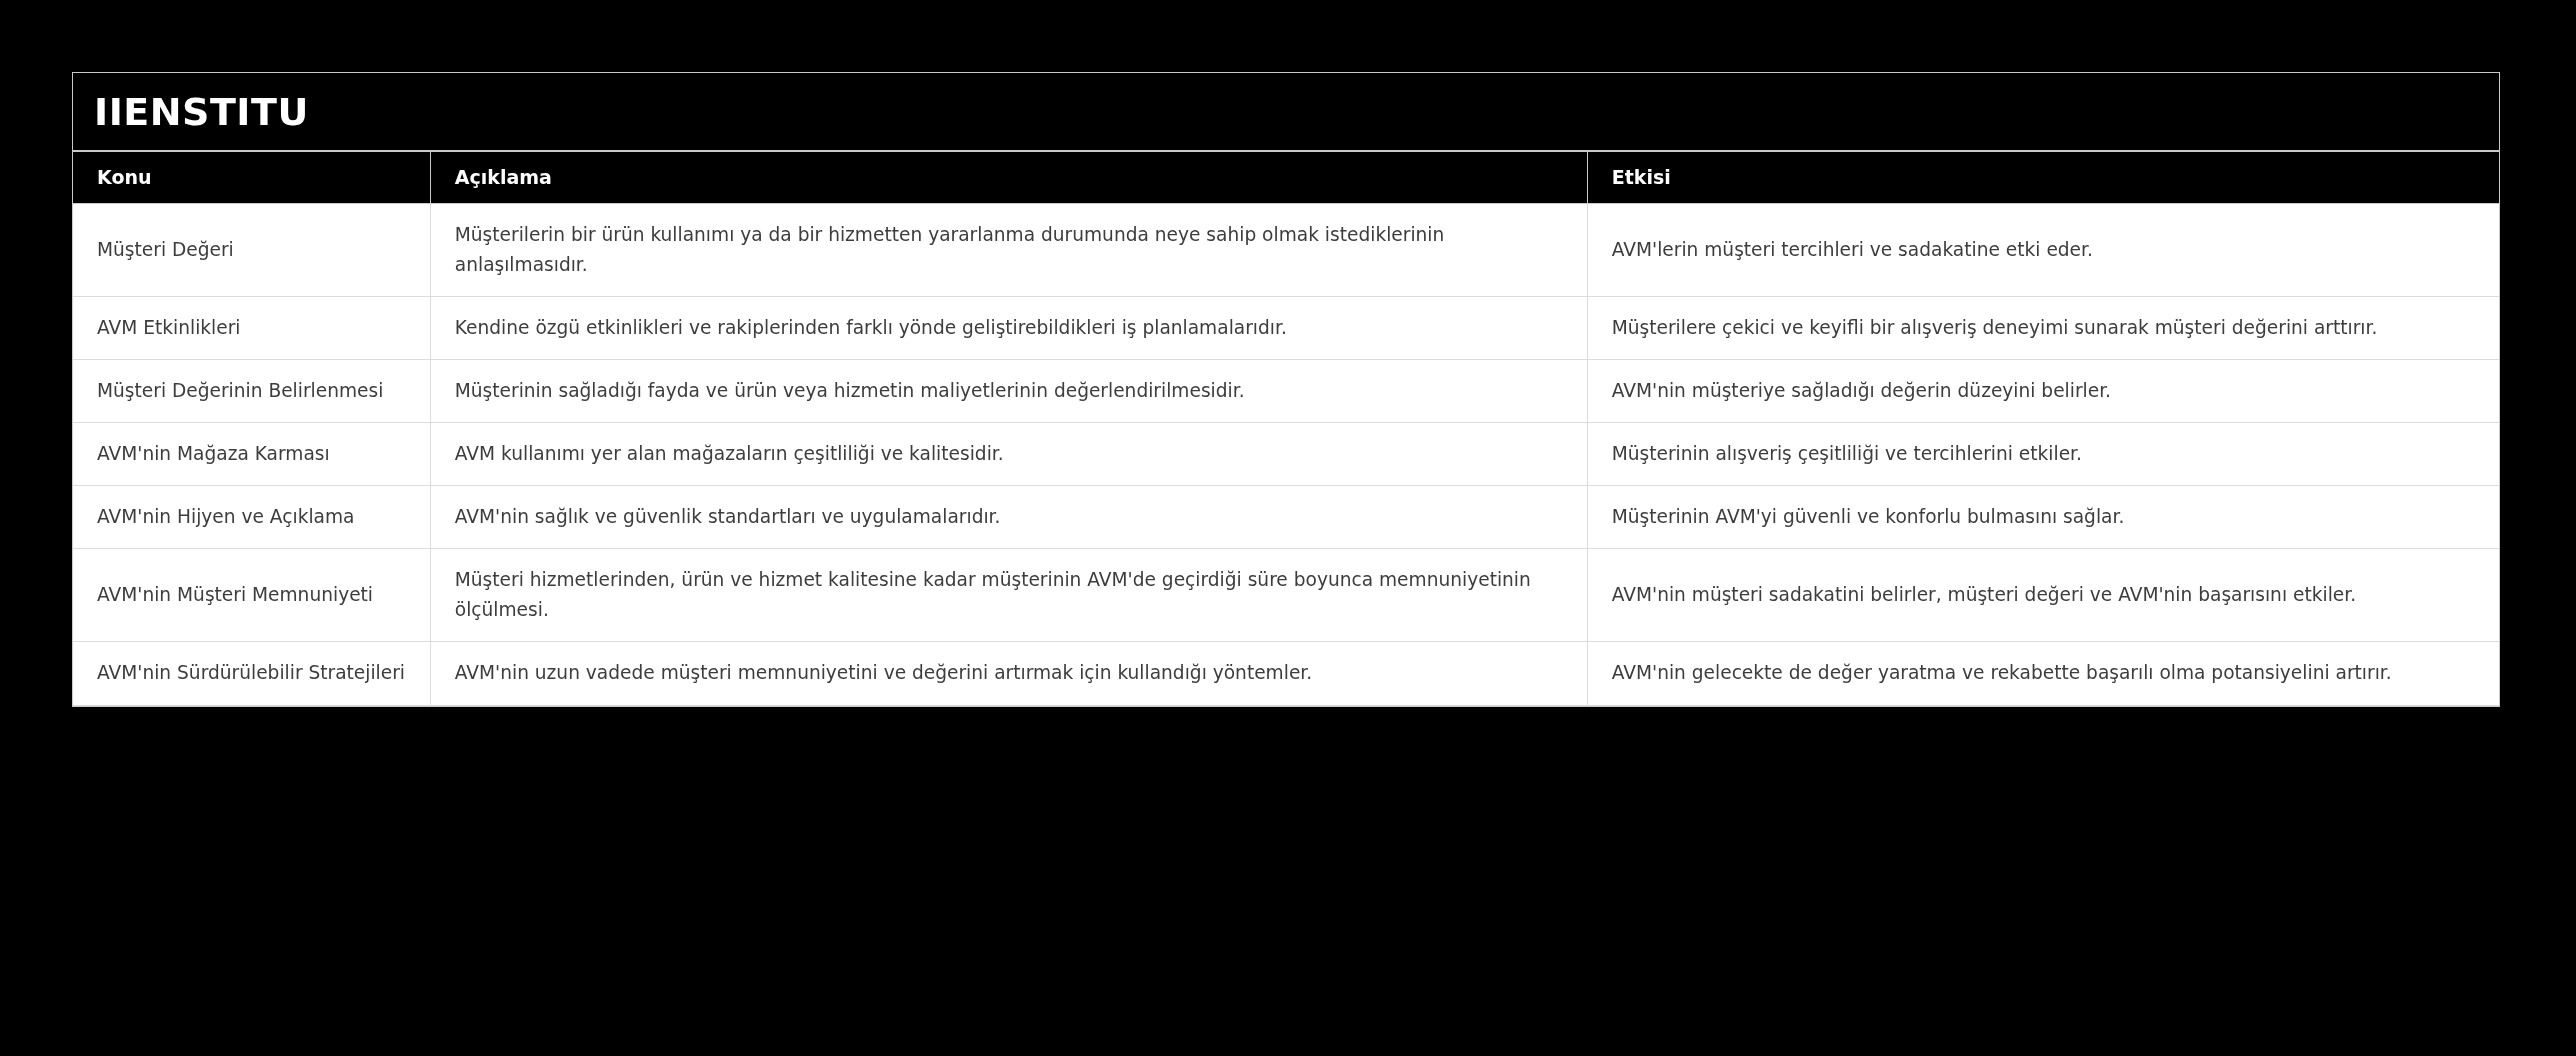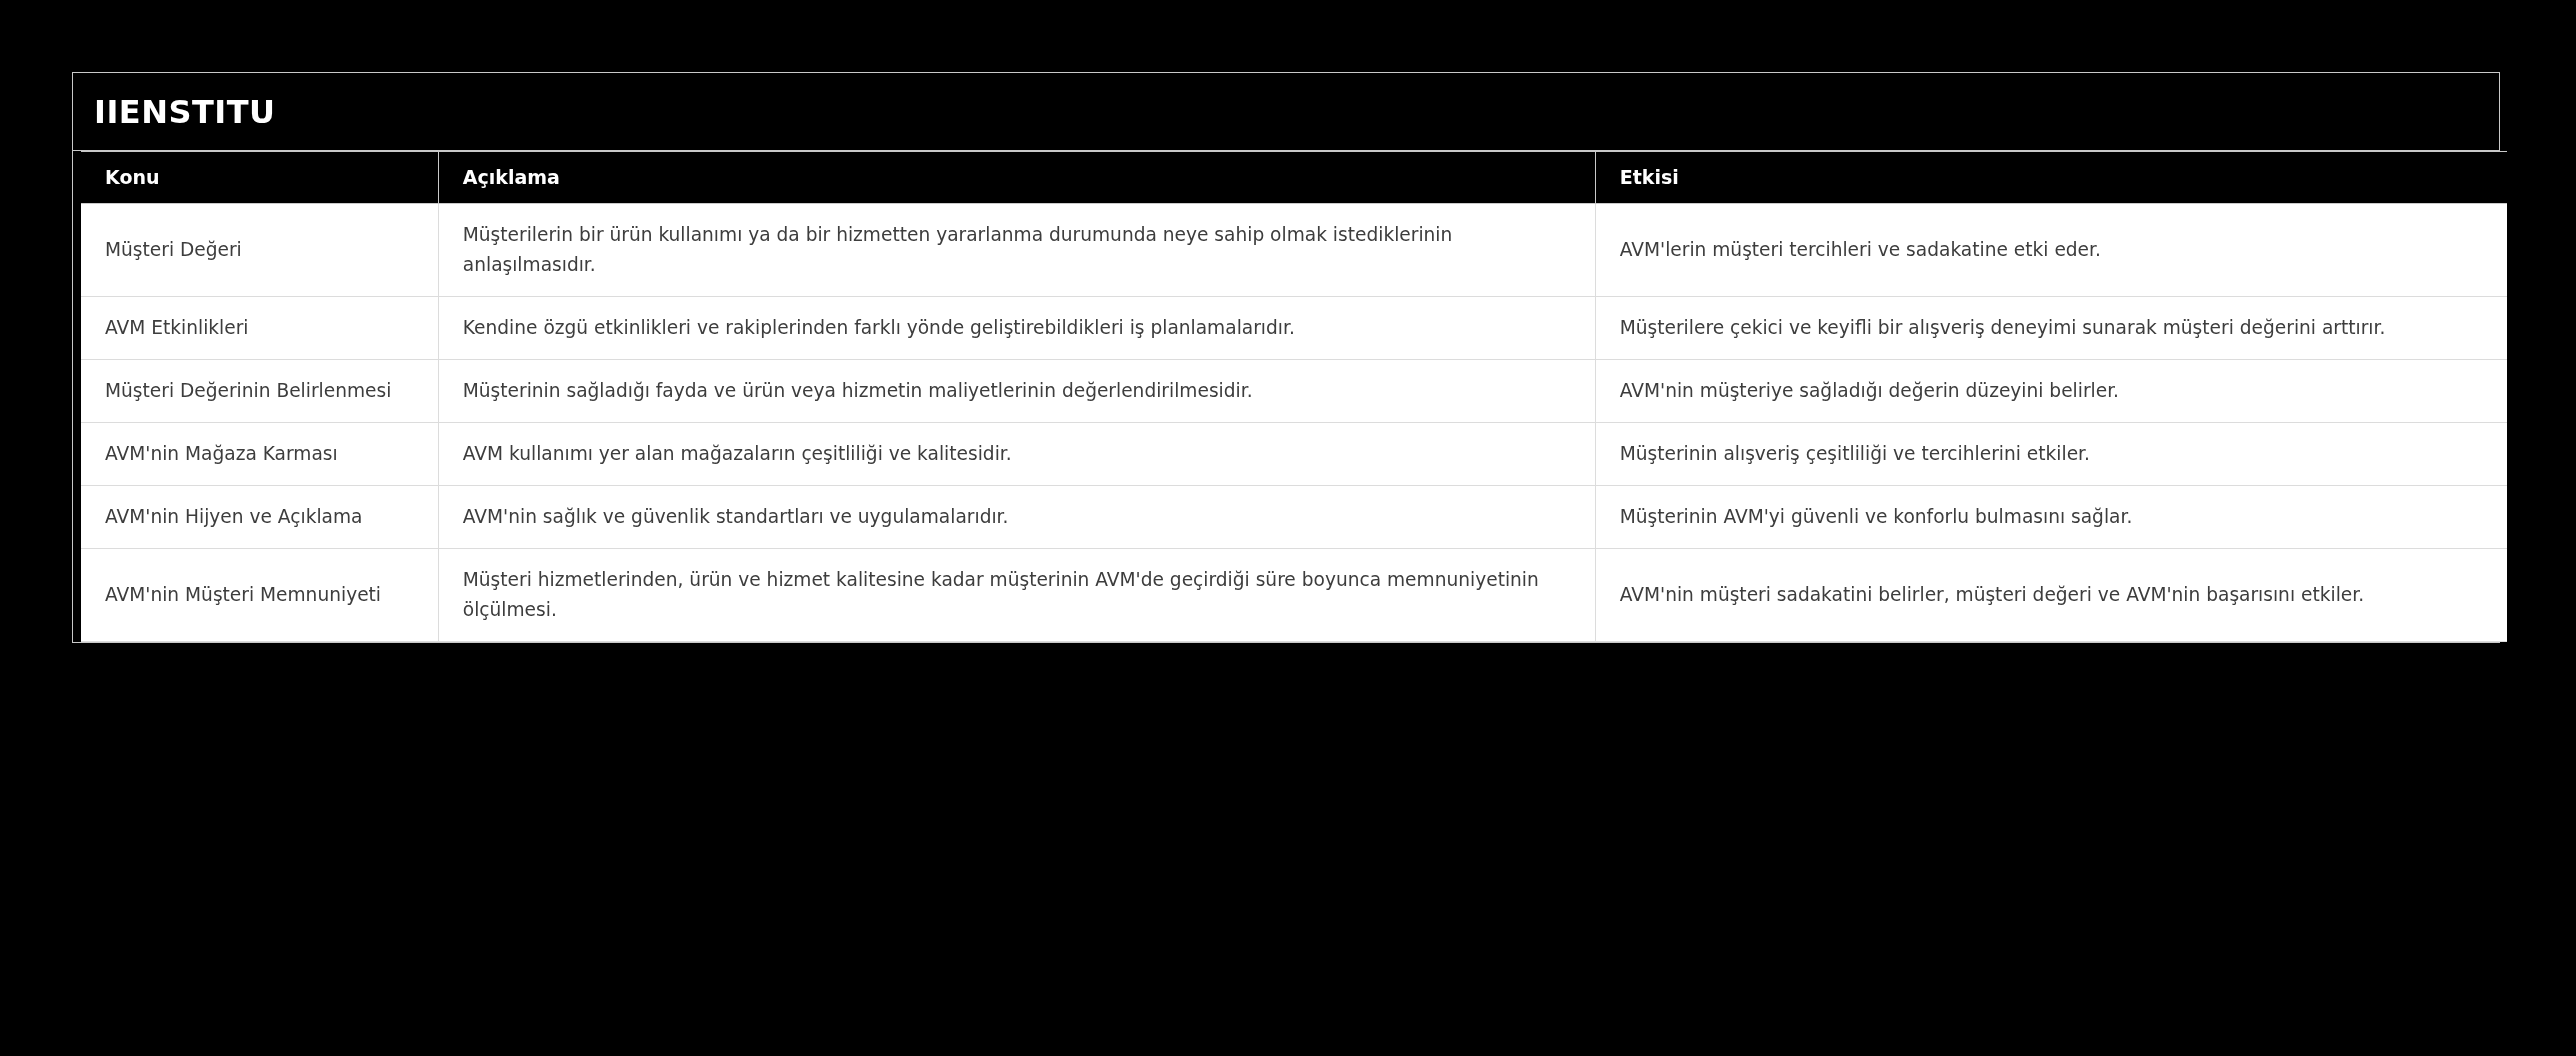--- a/index.html
+++ b/index.html
@@ -22,30 +22,29 @@
     width: 2428px;
     background: #000000;
     border: 1.9px solid #c9c9c9;
   }
   .panel-title {
     height: 78px;
     display: flex;
     align-items: center;
     padding: 0 21px;
     color: #ffffff;
-    font-size: 32px;
+    font-size: 38px;
     font-weight: bold;
     letter-spacing: 0.5px;
     border-bottom: 1.9px solid #c9c9c9;
   }
   table.info-table {
     width: 100%;
     border-collapse: collapse;
     table-layout: fixed;
-    margin-left: 8px;
   }
   col.c1 { width: 357px; }
   col.c2 { width: 1156px; }
   col.c3 { width: 911px; }
   table.info-table th {
     background: #000000;
     color: #ffffff;
     text-align: left;
     font-size: 19px;
     font-weight: bold;
@@ -108,16 +107,21 @@
         <tr>
           <td>AVM'nin Hijyen ve Açıklama</td>
           <td>AVM'nin sağlık ve güvenlik standartları ve uygulamalarıdır.</td>
           <td>Müşterinin AVM'yi güvenli ve konforlu bulmasını sağlar.</td>
         </tr>
         <tr>
           <td>AVM'nin Müşteri Memnuniyeti</td>
           <td>Müşteri hizmetlerinden, ürün ve hizmet kalitesine kadar müşterinin AVM'de geçirdiği süre boyunca memnuniyetinin ölçülmesi.</td>
           <td>AVM'nin müşteri sadakatini belirler, müşteri değeri ve AVM'nin başarısını etkiler.</td>
         </tr>
+        <tr>
+          <td>AVM'nin Sürdürülebilir Stratejileri</td>
+          <td>AVM'nin uzun vadede müşteri memnuniyetini ve değerini artırmak için kullandığı yöntemler.</td>
+          <td>AVM'nin gelecekte de değer yaratma ve rekabette başarılı olma potansiyelini artırır.</td>
+        </tr>
       </tbody>
   </table>
 </div>
 
 
 </body></html>

